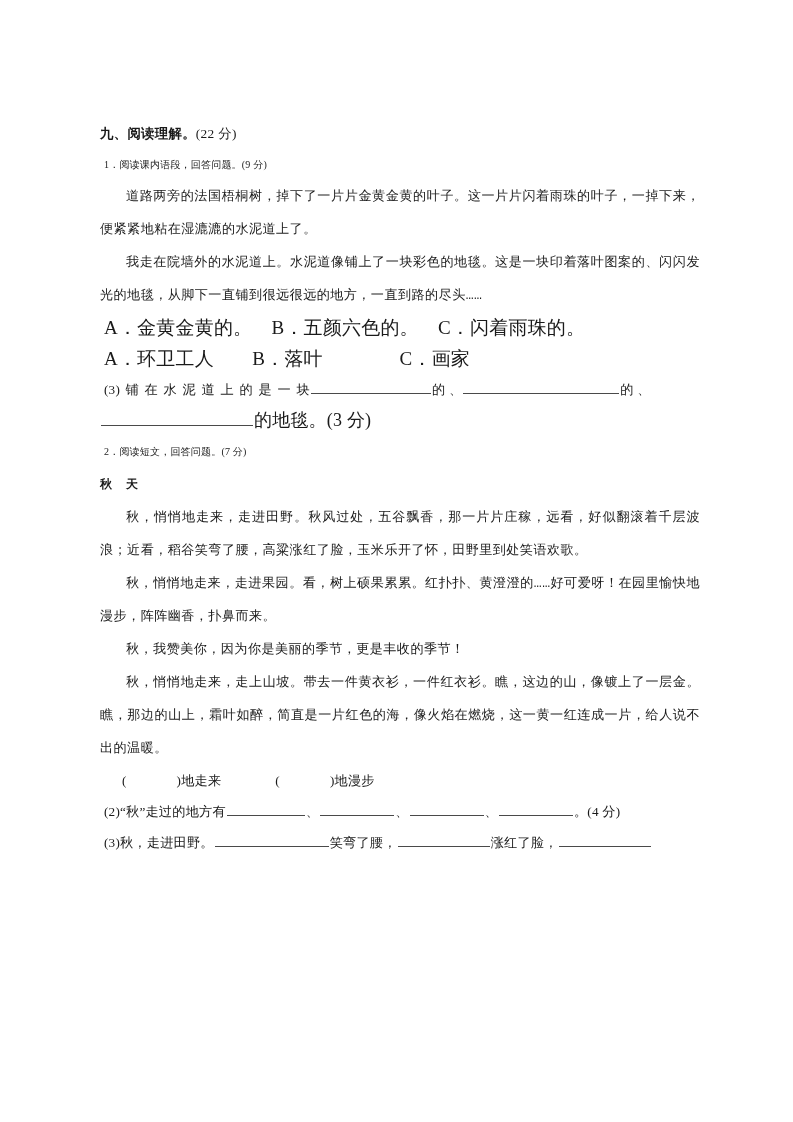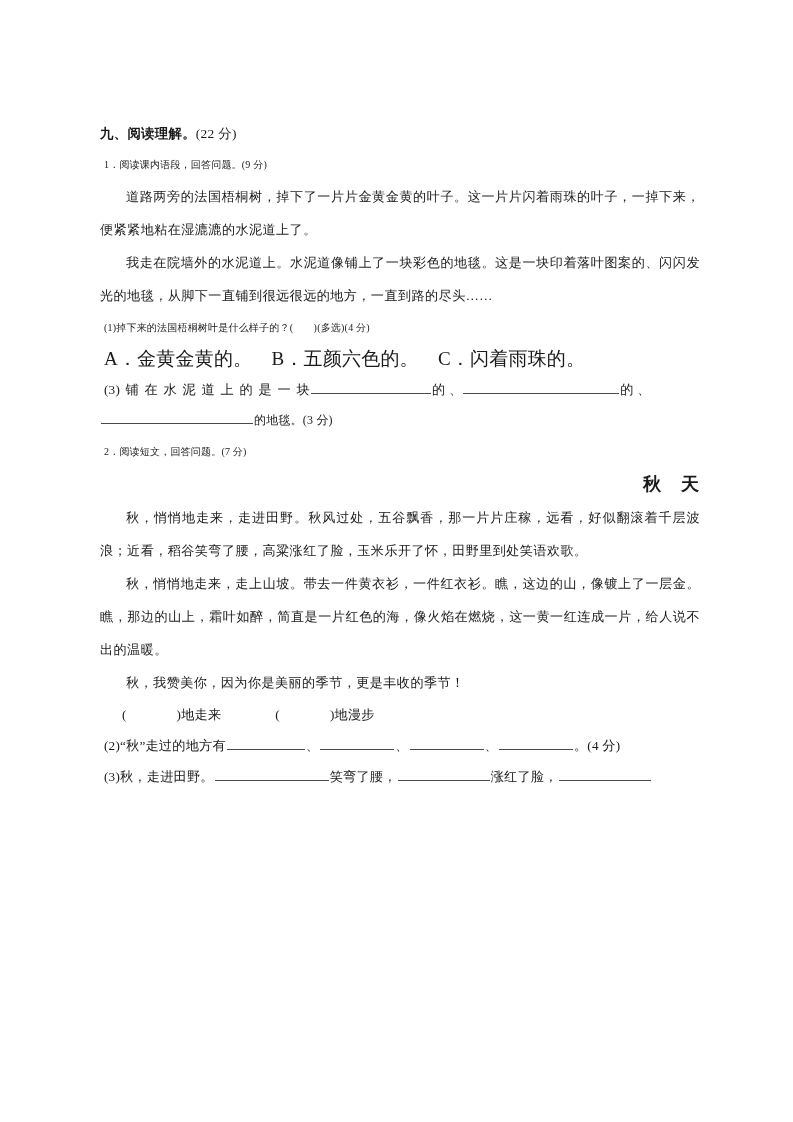--- a/index.html
+++ b/index.html
@@ -18,21 +18,21 @@
 
   .page {
     position: absolute;
     left: 100px;
     top: 118px;
     width: 600px;
   }
 
   
   .line {
-    font-size: 12px;
+    font-size: 18px;
     line-height: 31px;
     white-space: nowrap;
     letter-spacing: 0.2px;
   }
 
   
   .section-head {
     font-family: "Liberation Sans", "DejaVu Sans", sans-serif;
     font-weight: bold;
     font-size: 13.4px;
@@ -48,39 +48,39 @@
   .q-lead {
     font-size: 10px;
     line-height: 31px;
     padding-left: 4px;
     letter-spacing: 0.2px;
     white-space: nowrap;
   }
 
   
   .passage {
-    font-family: Liberation Serif, serif;
+    font-family: Liberation Mono, monospace;
     font-size: 13.1px;
     line-height: 33px;
     letter-spacing: 0.45px;
     text-align: justify;
     text-justify: inter-character;
   }
   .passage p {
     margin: 0;
     text-indent: 26px;
   }
 
   
   .essay-title {
     font-family: "Liberation Sans", "DejaVu Sans", sans-serif;
     font-weight: bold;
-    font-size: 18px;
+    font-size: 12px;
     line-height: 34px;
-    text-align: right;
+    text-align: left;
     letter-spacing: 1px;
   }
 
   
   .options {
     font-size: 19px;
     line-height: 31px;
     padding-left: 4px;
     white-space: pre;
     letter-spacing: 0.2px;
@@ -137,25 +137,23 @@
     <span>九、</span><span>阅读理解。</span><span class="pts">(22 分)</span>
   </div>
 
   <div class="q-lead">1．阅读课内语段，回答问题。(9 分)</div>
 
   <div class="passage">
     <p>道路两旁的法国梧桐树，掉下了一片片金黄金黄的叶子。这一片片闪着雨珠的叶子，一掉下来，便紧紧地粘在湿漉漉的水泥道上了。</p>
     <p>我走在院墙外的水泥道上。水泥道像铺上了一块彩色的地毯。这是一块印着落叶图案的、闪闪发光的地毯，从脚下一直铺到很远很远的地方，一直到路的尽头……</p>
   </div>
 
-  <div class="q-lead">
-    <span>(1)掉下来的法国梧桐树叶是什么样子的？(</span><span class="paren-blank">　　</span><span>)(多选)(4 分)</span>
-  </div>
   <div class="options">A．金黄金黄的。　B．五颜六色的。　C．闪着雨珠的。</div>
 
+  <div class="options">A．环卫工人　　B．落叶　　　　C．画家</div>
 
   <div class="q-justify">
     <span class="spread" style="width:206px;">
       <span>(3)</span>
       <span>铺</span>
       <span>在</span>
       <span>水</span>
       <span>泥</span>
       <span>道</span>
       <span>上</span>
@@ -172,22 +170,23 @@
   <div class="line" style="padding-left:0;">
     <span class="blank" style="width:152px;"></span><span>的地毯。(3 分)</span>
   </div>
 
   <div class="q-lead">2．阅读短文，回答问题。(7 分)</div>
 
   <div class="essay-title">秋　天</div>
 
   <div class="passage">
     <p>秋，悄悄地走来，走进田野。秋风过处，五谷飘香，那一片片庄稼，远看，好似翻滚着千层波浪；近看，稻谷笑弯了腰，高粱涨红了脸，玉米乐开了怀，田野里到处笑语欢歌。</p>
+    <p>秋，悄悄地走来，走进果园。看，树上硕果累累。红扑扑、黄澄澄的……好可爱呀！在园里愉快地漫步，阵阵幽香，扑鼻而来。</p>
+    <p style="text-align:left;">秋，我赞美你，因为你是美丽的季节，更是丰收的季节！</p>
     <p>秋，悄悄地走来，走上山坡。带去一件黄衣衫，一件红衣衫。瞧，这边的山，像镀上了一层金。瞧，那边的山上，霜叶如醉，简直是一片红色的海，像火焰在燃烧，这一黄一红连成一片，给人说不出的温暖。</p>
-    <p style="text-align:left;">秋，我赞美你，因为你是美丽的季节，更是丰收的季节！</p>
   </div>
 
   <div class="row-flex">
     <span style="display:inline-block;width:18px;"></span>
     <span>(</span>
     <span style="display:inline-block;width:50px;"></span>
     <span>)地走来</span>
     <span class="gap-lg"></span>
     <span>(</span>
     <span style="display:inline-block;width:50px;"></span>

